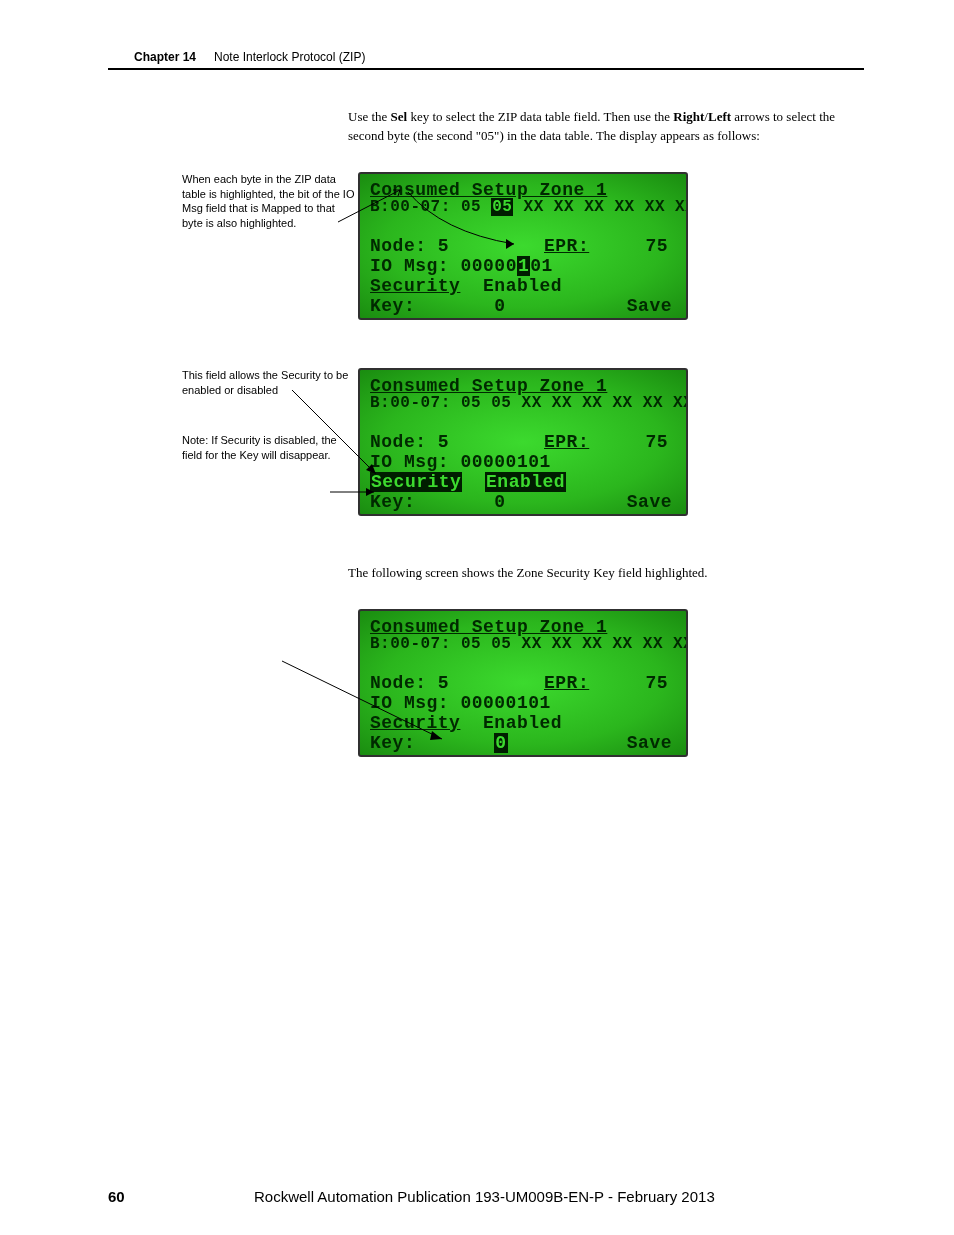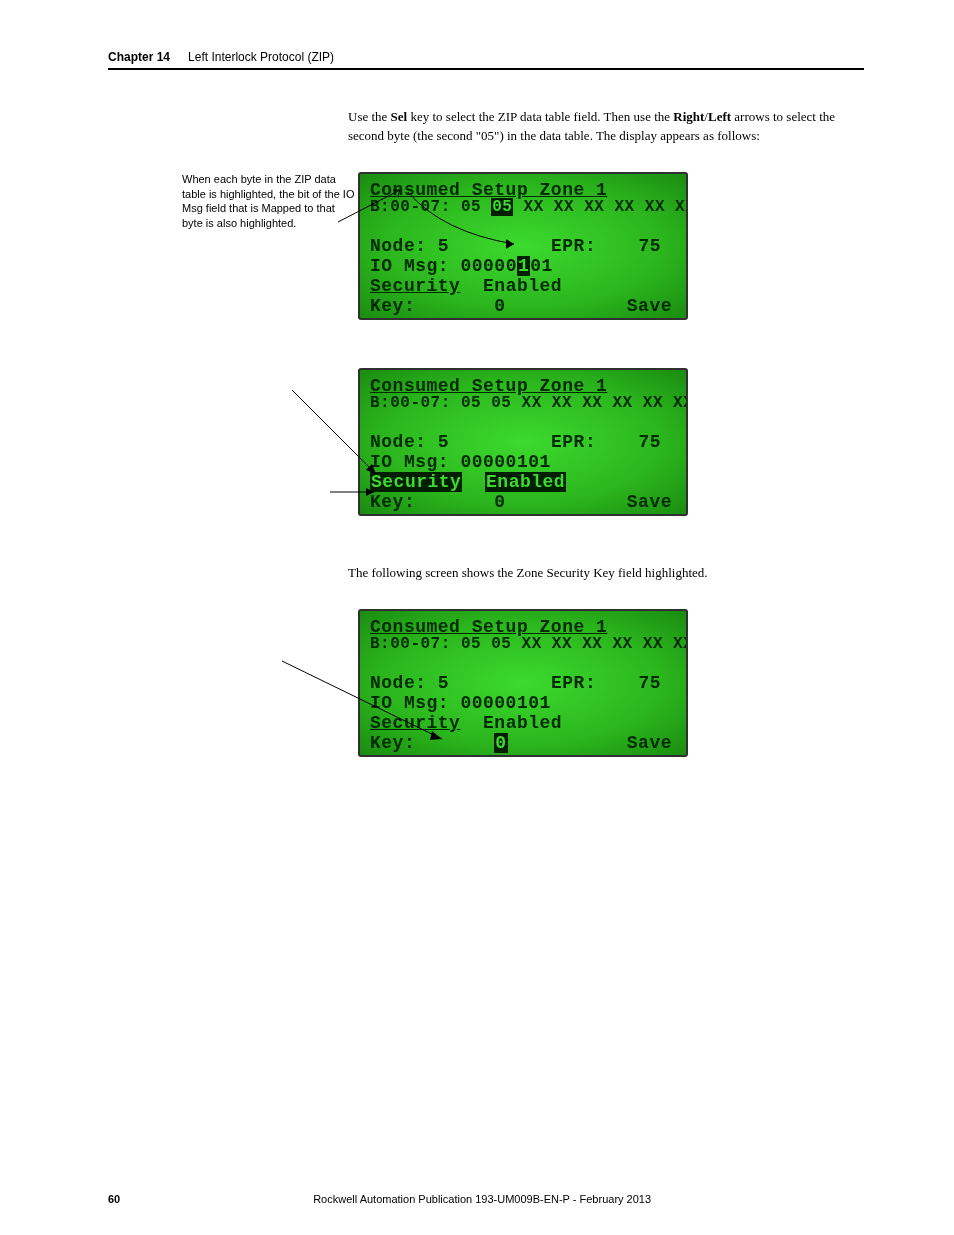--- a/index.html
+++ b/index.html
@@ -16,20 +16,21 @@
     position: relative;
     min-height: 1235px;
   }
   .header {
     display: flex;
     align-items: baseline;
     gap: 18px;
     font-family: Arial, Helvetica, sans-serif;
     font-size: 12px;
     margin-bottom: 4px;
+    margin-left: 26px;
   }
   .chapter-label { font-weight: bold; }
   .chapter-title { font-weight: normal; }
   .hr {
     border: none;
     border-top: 2px solid #000;
     margin: 0 0 38px 0;
   }
   .body-text {
     font-size: 13px;
@@ -80,49 +81,49 @@
   .lcd .line { white-space: pre; position: relative; }
   .lcd .big { font-size: 18px; }
   .lcd .small { font-size: 16px; line-height: 14px; }
   .lcd .hl {
     background: #001e00;
     color: #3cda2e;
     padding: 0 1px;
   }
   .lcd .u { text-decoration: underline; }
   .lcd .save { position:absolute; right:4px; }
-  .lcd .epr { position:absolute; left:181px; }
-  .lcd .val75 { position:absolute; right:15px; }
+  .lcd .epr { position:absolute; left:174px;text-decoration:underline; }
+  .lcd .val75 { position:absolute; right:8px; }
   .arrow-svg {
     position: absolute;
     pointer-events: none;
     overflow: visible;
     z-index: 2;
   }
   .footer {
     position: absolute;
     bottom: 30px;
     left: 108px;
     right: 90px;
     display: flex;
     justify-content: space-between;
     font-family: Arial, Helvetica, sans-serif;
-    font-size: 11px;
+    font-size: 15px;
   }
   .page-num { font-weight: bold; }
   .pub { flex:1; text-align:center; }
 </style>
 </head>
 <body>
 
 <div class="page">
 
   <div class="header">
     <span class="chapter-label">Chapter 14</span>
-    <span class="chapter-title">Left Interlock Protocol (ZIP)</span>
+    <span class="chapter-title">Note Interlock Protocol (ZIP)</span>
   </div>
   <hr class="hr">
 
   <p class="body-text">
     <span>Use the </span><b>Sel</b><span> key to select the ZIP data table field. Then use the </span><b>Right</b><span>/</span><b>Left</b><span> arrows to select the second byte (the second "05") in the data table. The display appears as follows:</span>
   </p>
 
   <div class="figure-block">
     <div class="callouts">
       <div class="callout-item">When each byte in the ZIP data table is highlighted, the bit of the IO Msg field that is Mapped to that byte is also highlighted.</div>
@@ -144,20 +145,24 @@
         <div class="line big"><span>Node: 5</span><span class="epr">EPR:</span><span class="val75">75</span></div>
         <div class="line big"><span>IO Msg: </span><span>00000</span><span class="hl">1</span><span>01</span></div>
         <div class="line big"><span class="u">Security</span>  <span>Enabled</span></div>
         <div class="line big"><span>Key:</span>       <span>0</span><span class="save">Save</span></div>
       </div>
     </div>
   </div>
 
 
   <div class="figure-block">
+    <div class="callouts">
+      <div class="callout-item">This field allows the Security to be enabled or disabled</div>
+      <div class="callout-item" style="margin-top:36px;">Note: If Security is disabled, the field for the Key will disappear.</div>
+    </div>
     <svg class="arrow-svg" style="left:-56px; top:22px;" width="120" height="110">
       <line x1="0" y1="0" x2="84" y2="84" stroke="#000" stroke-width="1"></line>
       <polygon points="84,84 74,80 80,74" fill="#000"></polygon>
     </svg>
     <svg class="arrow-svg" style="left:-18px; top:112px;" width="60" height="30">
       <line x1="0" y1="12" x2="44" y2="12" stroke="#000" stroke-width="1"></line>
       <polygon points="44,12 36,8 36,16" fill="#000"></polygon>
     </svg>
     <div class="lcd-wrap">
       <div class="lcd">

